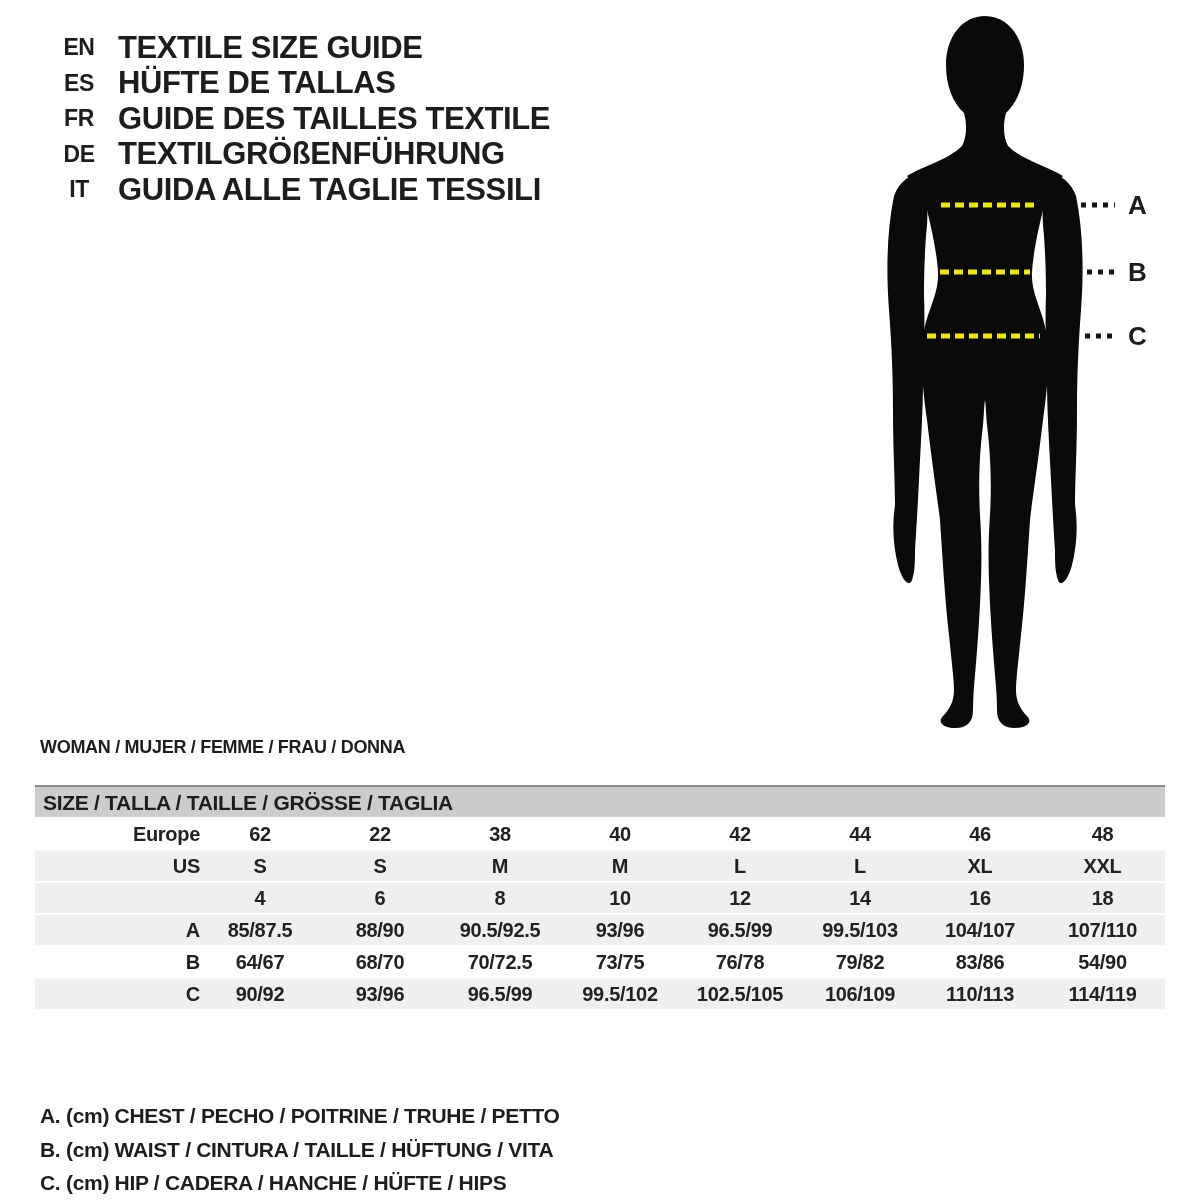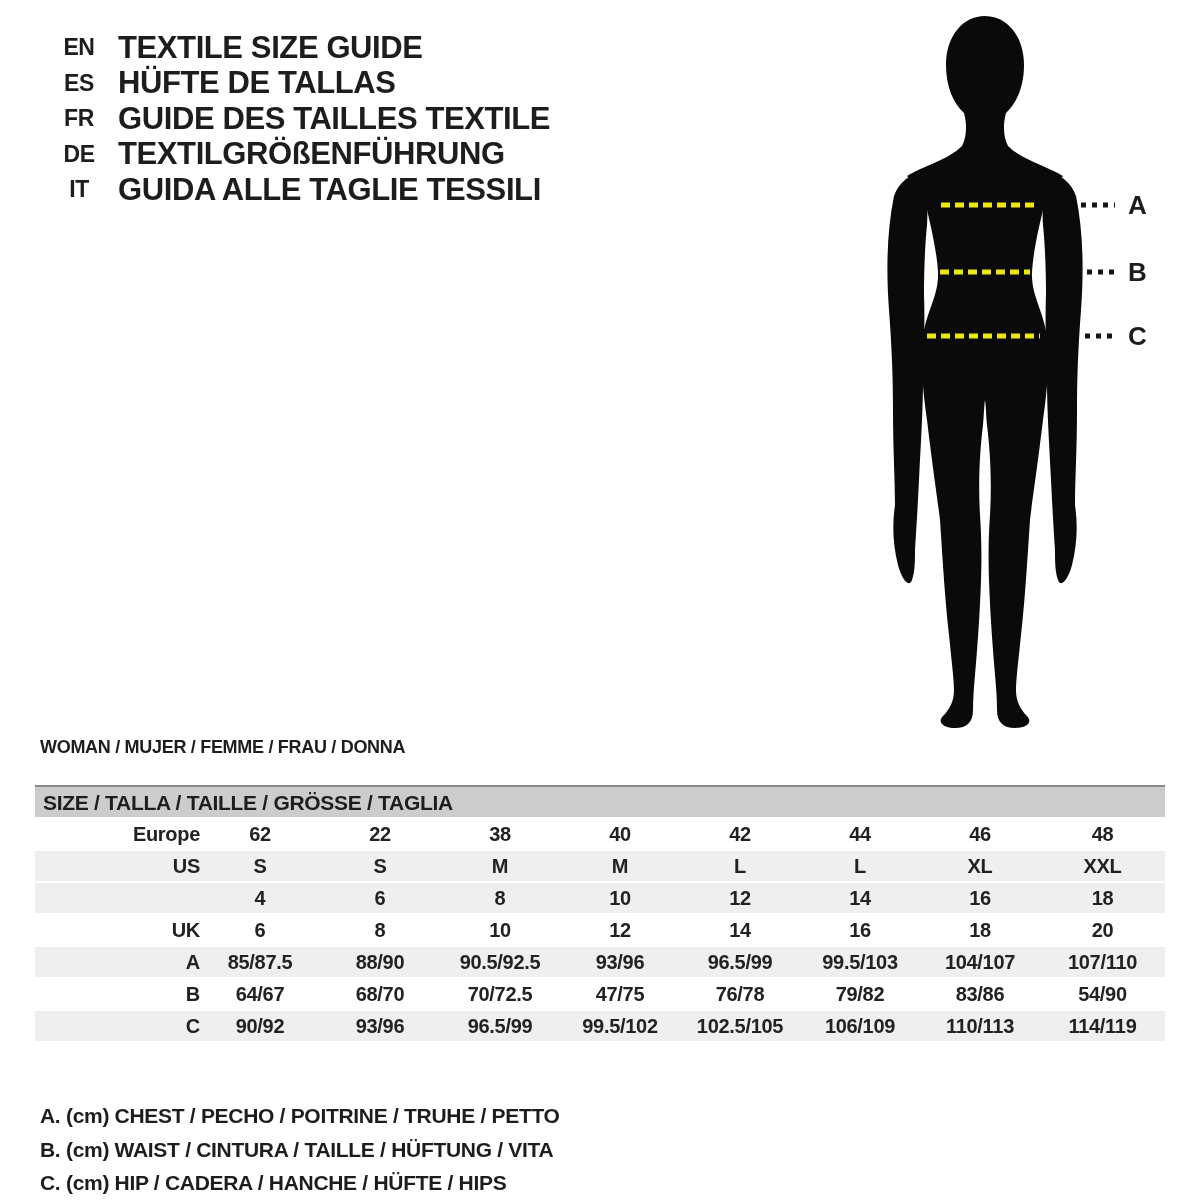--- a/index.html
+++ b/index.html
@@ -199,48 +199,37 @@
         <td class="rowlabel"></td>
         <td>4</td>
         <td>6</td>
         <td>8</td>
         <td>10</td>
         <td>12</td>
         <td>14</td>
         <td>16</td>
         <td>18</td>
       </tr>
-      <tr>
-        <td class="rowlabel">UK</td>
-        <td>6</td>
-        <td>8</td>
-        <td>10</td>
-        <td>12</td>
-        <td>14</td>
-        <td>16</td>
-        <td>18</td>
-        <td>20</td>
-      </tr>
       <tr class="shaded">
         <td class="rowlabel">A</td>
         <td>85/87.5</td>
         <td>88/90</td>
         <td>90.5/92.5</td>
         <td>93/96</td>
         <td>96.5/99</td>
         <td>99.5/103</td>
         <td>104/107</td>
         <td>107/110</td>
       </tr>
       <tr>
         <td class="rowlabel">B</td>
         <td>64/67</td>
         <td>68/70</td>
         <td>70/72.5</td>
-        <td>47/75</td>
+        <td>73/75</td>
         <td>76/78</td>
         <td>79/82</td>
         <td>83/86</td>
         <td>54/90</td>
       </tr>
       <tr class="shaded">
         <td class="rowlabel">C</td>
         <td>90/92</td>
         <td>93/96</td>
         <td>96.5/99</td>

